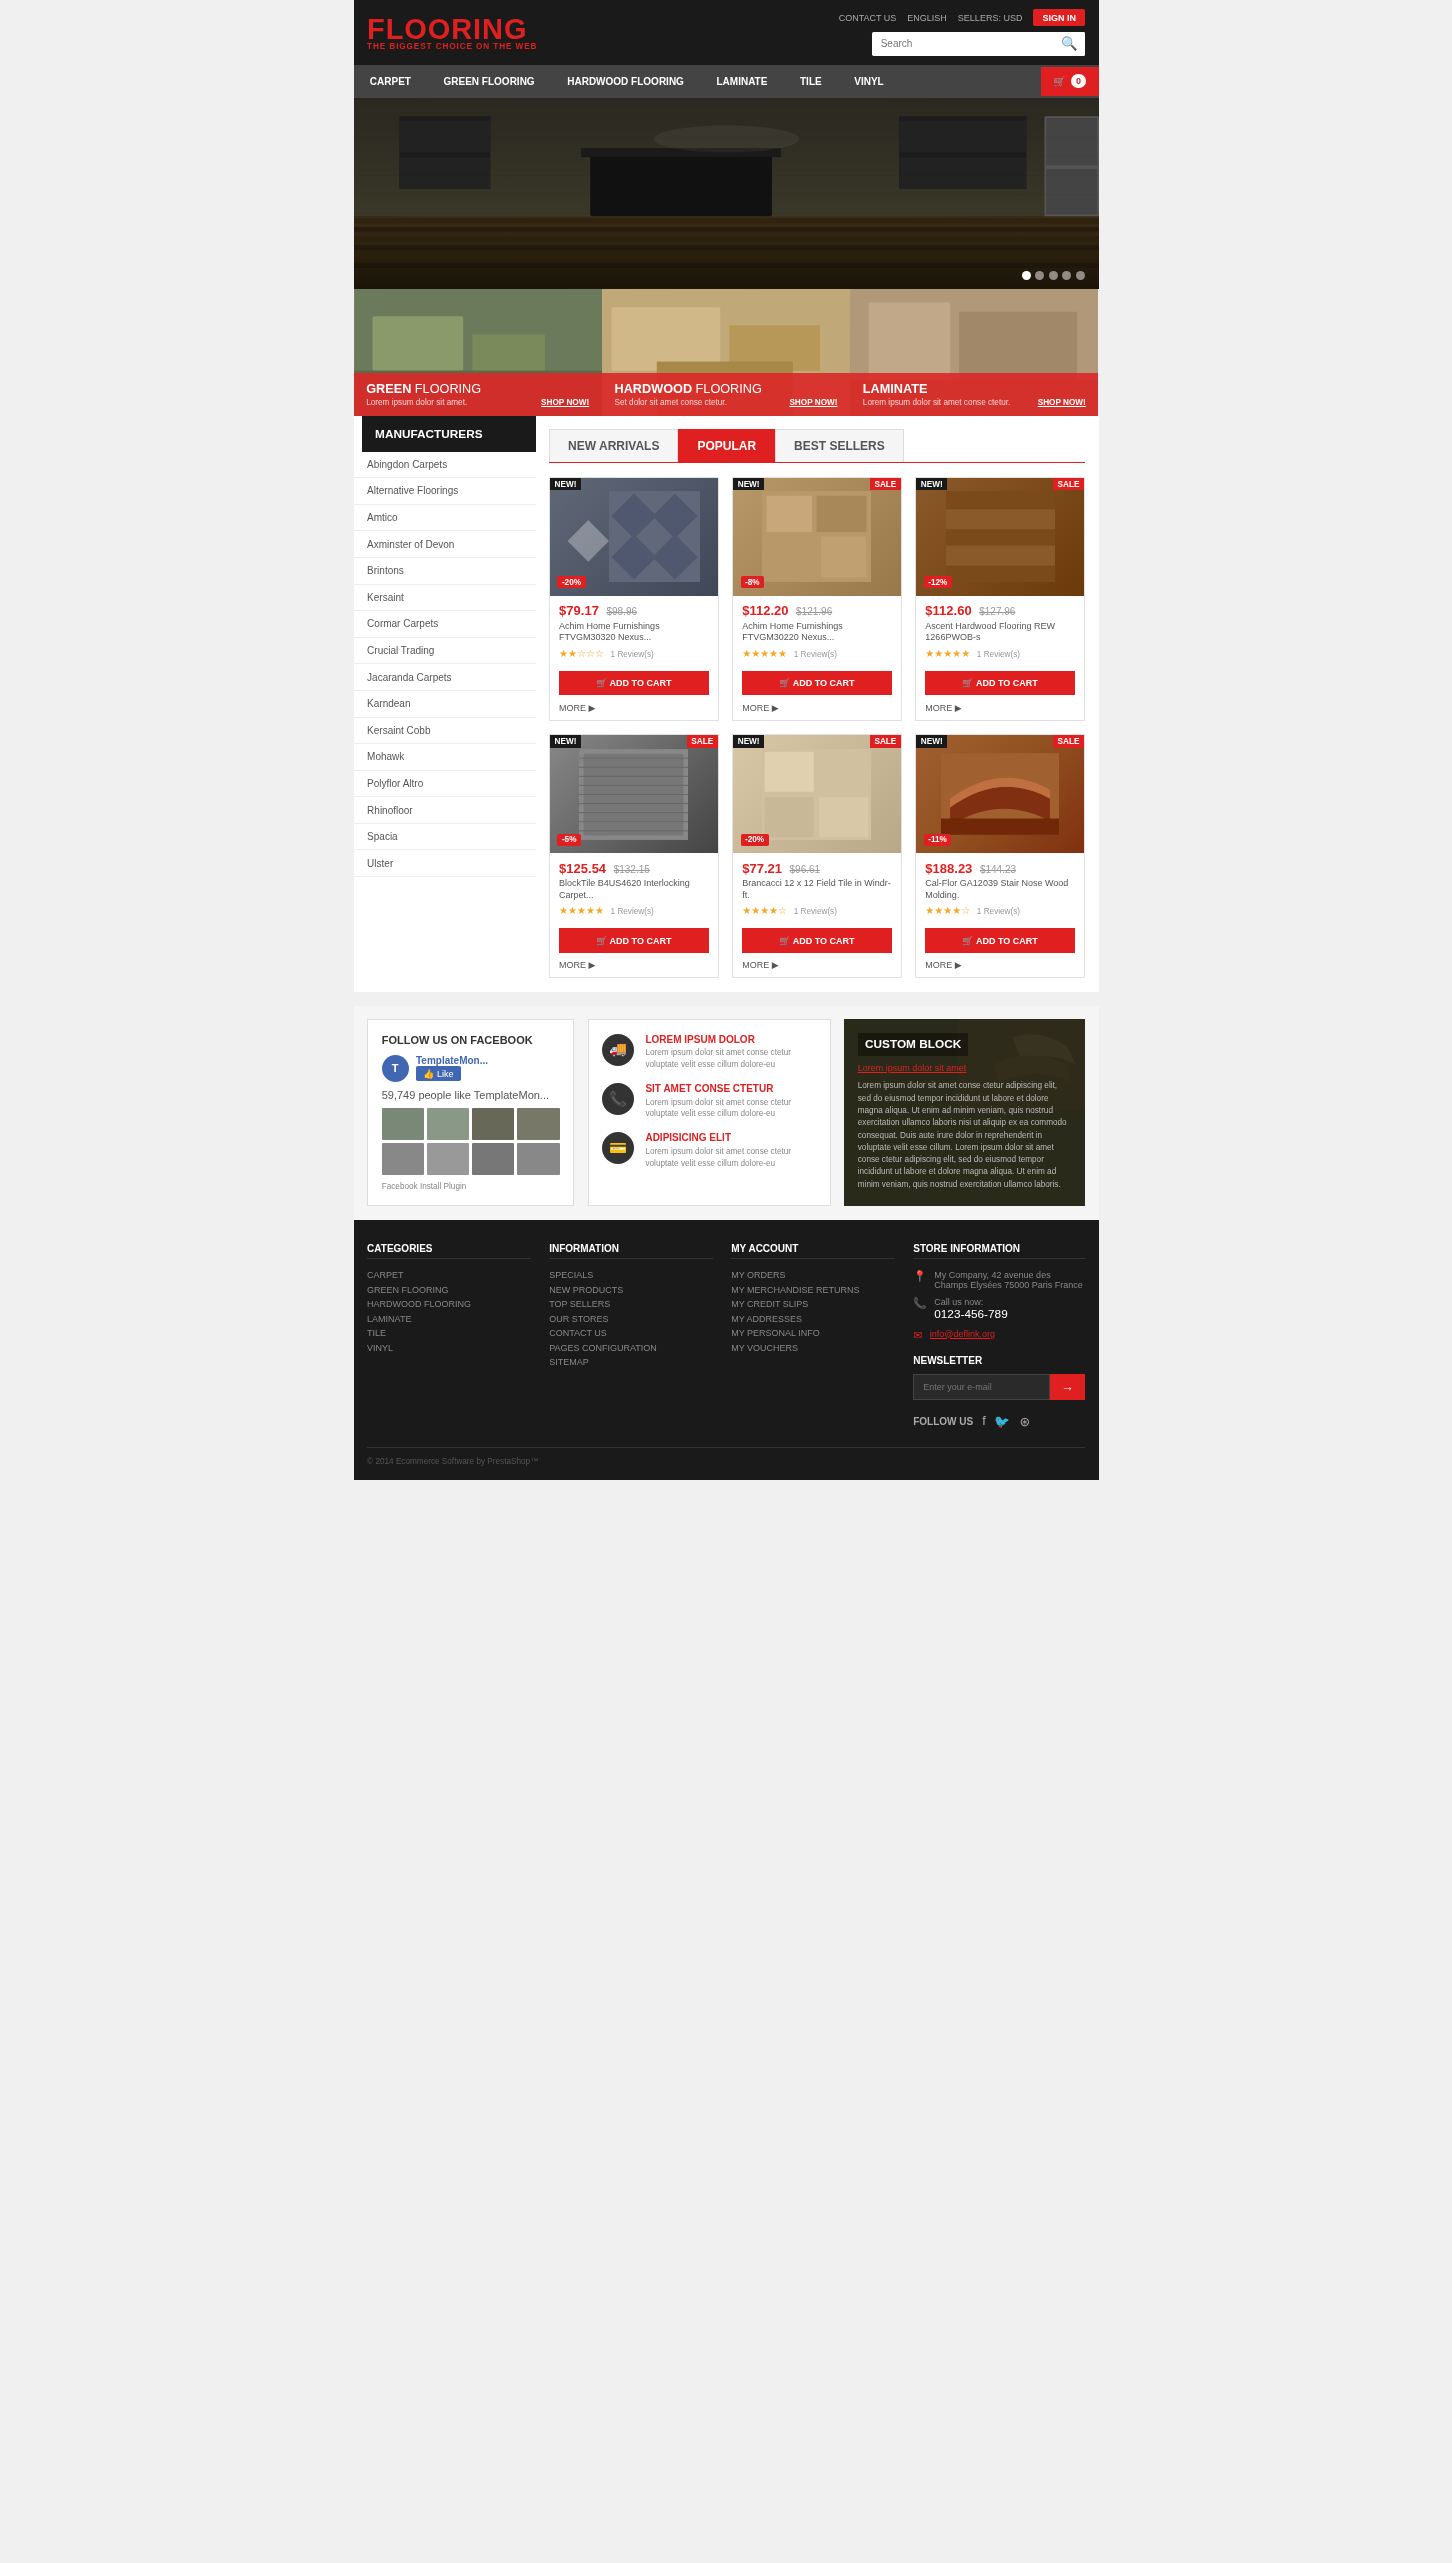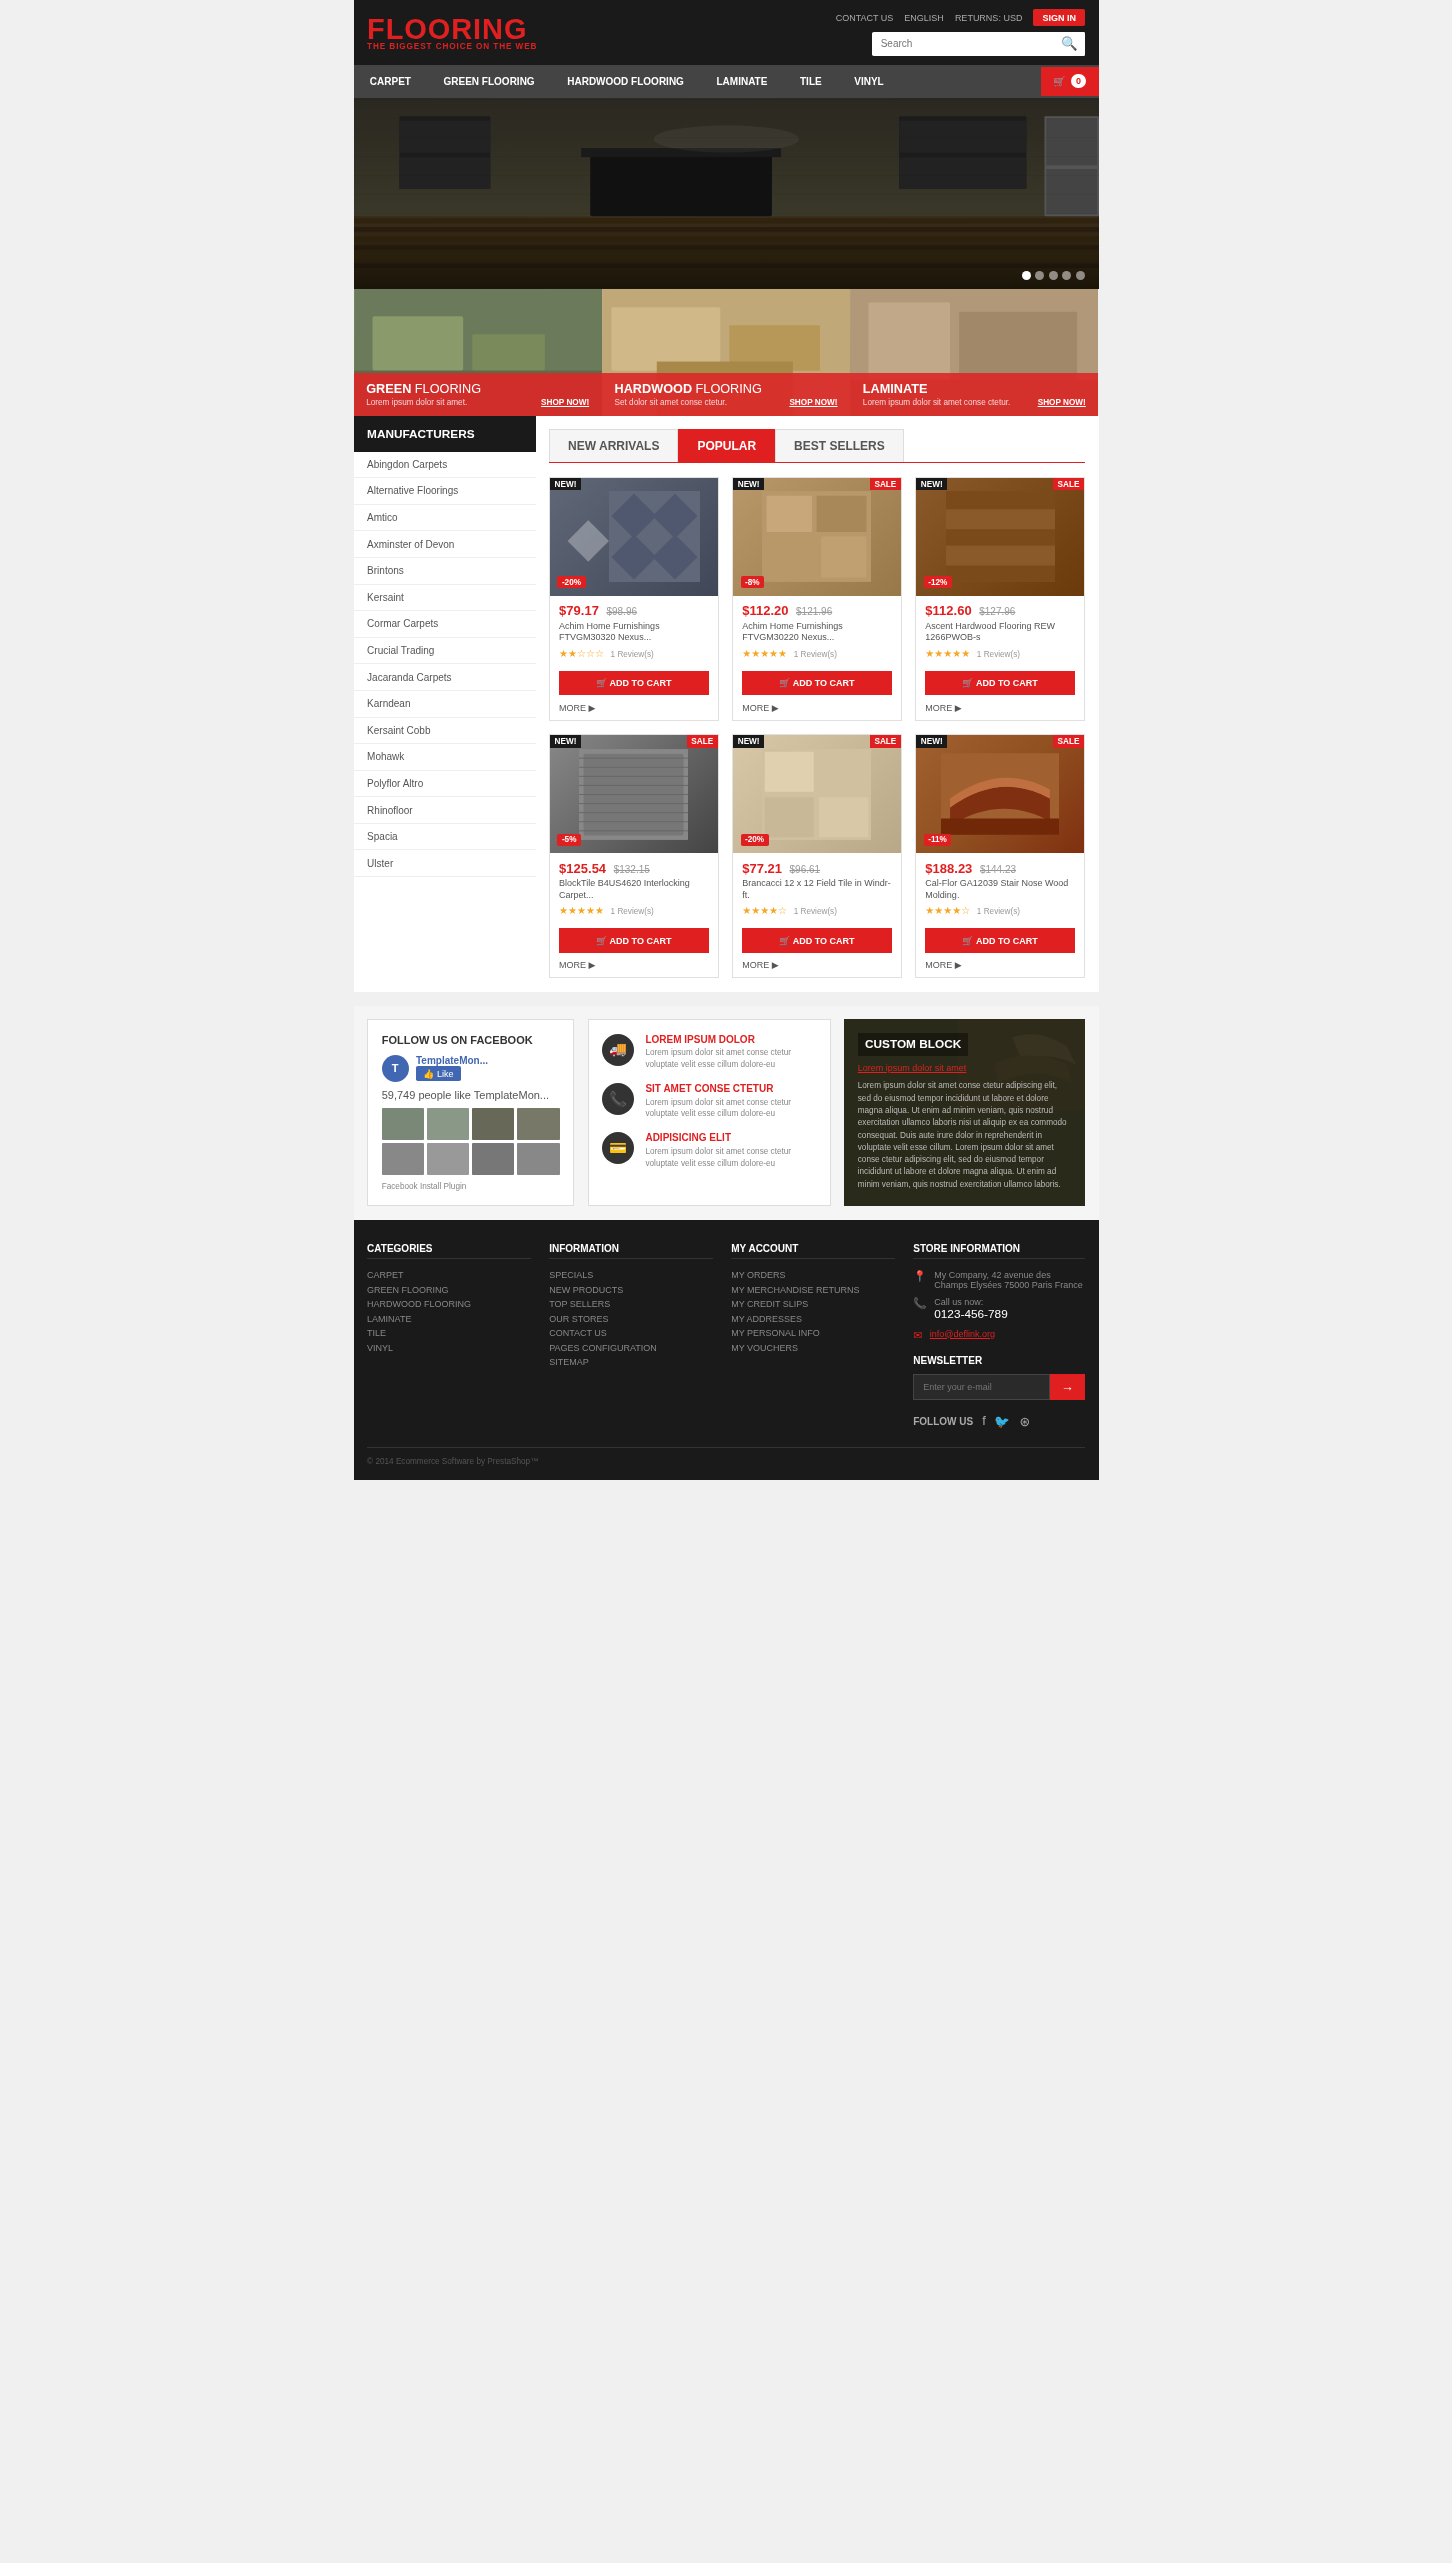--- a/index.html
+++ b/index.html
@@ -44,21 +44,21 @@
     .promo-title span { font-weight: 400; }
     .promo-desc { font-size: 8.2px; color: rgba(255,255,255,0.8); margin-top: 1.8px; }
     .promo-shop { font-size: 8.2px; font-weight: bold; color: #fff; text-transform: uppercase; text-decoration: underline; cursor: pointer; }
     .promo-overlay-inner { display: flex; justify-content: space-between; align-items: flex-end; }
 
     
     .main { display: flex; gap: 0; background: #fff; margin-top: 0; }
 
     
     .sidebar { width: 182px; min-width: 182px; }
-    .sidebar-title { background: #1a1a1a; color: #fff; font-size: 11.8px; font-weight: bold; padding: 11px 13.6px; text-transform: uppercase; }
+    .sidebar-title { background: #1a1a1a; color: #fff; font-size: 11.8px; font-weight: bold; padding: 11px 13.6px; text-transform: uppercase; margin-left: 8px; }
     .sidebar-item { border-bottom: 0.9px solid #eee; padding: 7.3px 13.6px; font-size: 10px; color: #555; cursor: pointer; }
 
     
     .product-area { flex: 1; padding: 13.6px; }
 
     
     .tabs { display: flex; gap: 0; margin-bottom: 13.6px; border-bottom: 1.8px solid #e02020; }
     .tab { padding: 9px 18px; font-size: 12px; font-weight: bold; text-transform: uppercase; cursor: pointer; color: #555; background: #f5f5f5; border: 0.9px solid #ddd; border-bottom: none; }
     .tab.active { background: #e02020; color: #fff; border-color: #e02020; }
 
@@ -140,21 +140,21 @@
   <div>
     <div class="logo">
       <span>FLOO</span><span style="color:#e02020">RING</span>
       <span class="logo-sub">THE BIGGEST CHOICE ON THE WEB</span>
     </div>
   </div>
   <div class="header-right">
     <div class="header-links">
       <a>CONTACT US</a>
       <a>ENGLISH</a>
-      <a>RETURNS: USD</a>
+      <a>SELLERS: USD</a>
       <button class="sign-in-btn">SIGN IN</button>
     </div>
     <div class="search-bar">
       <input type="text" placeholder="Search" style="">
       <button>🔍</button>
     </div>
   </div>
 </div>
 
 <nav class="nav">

